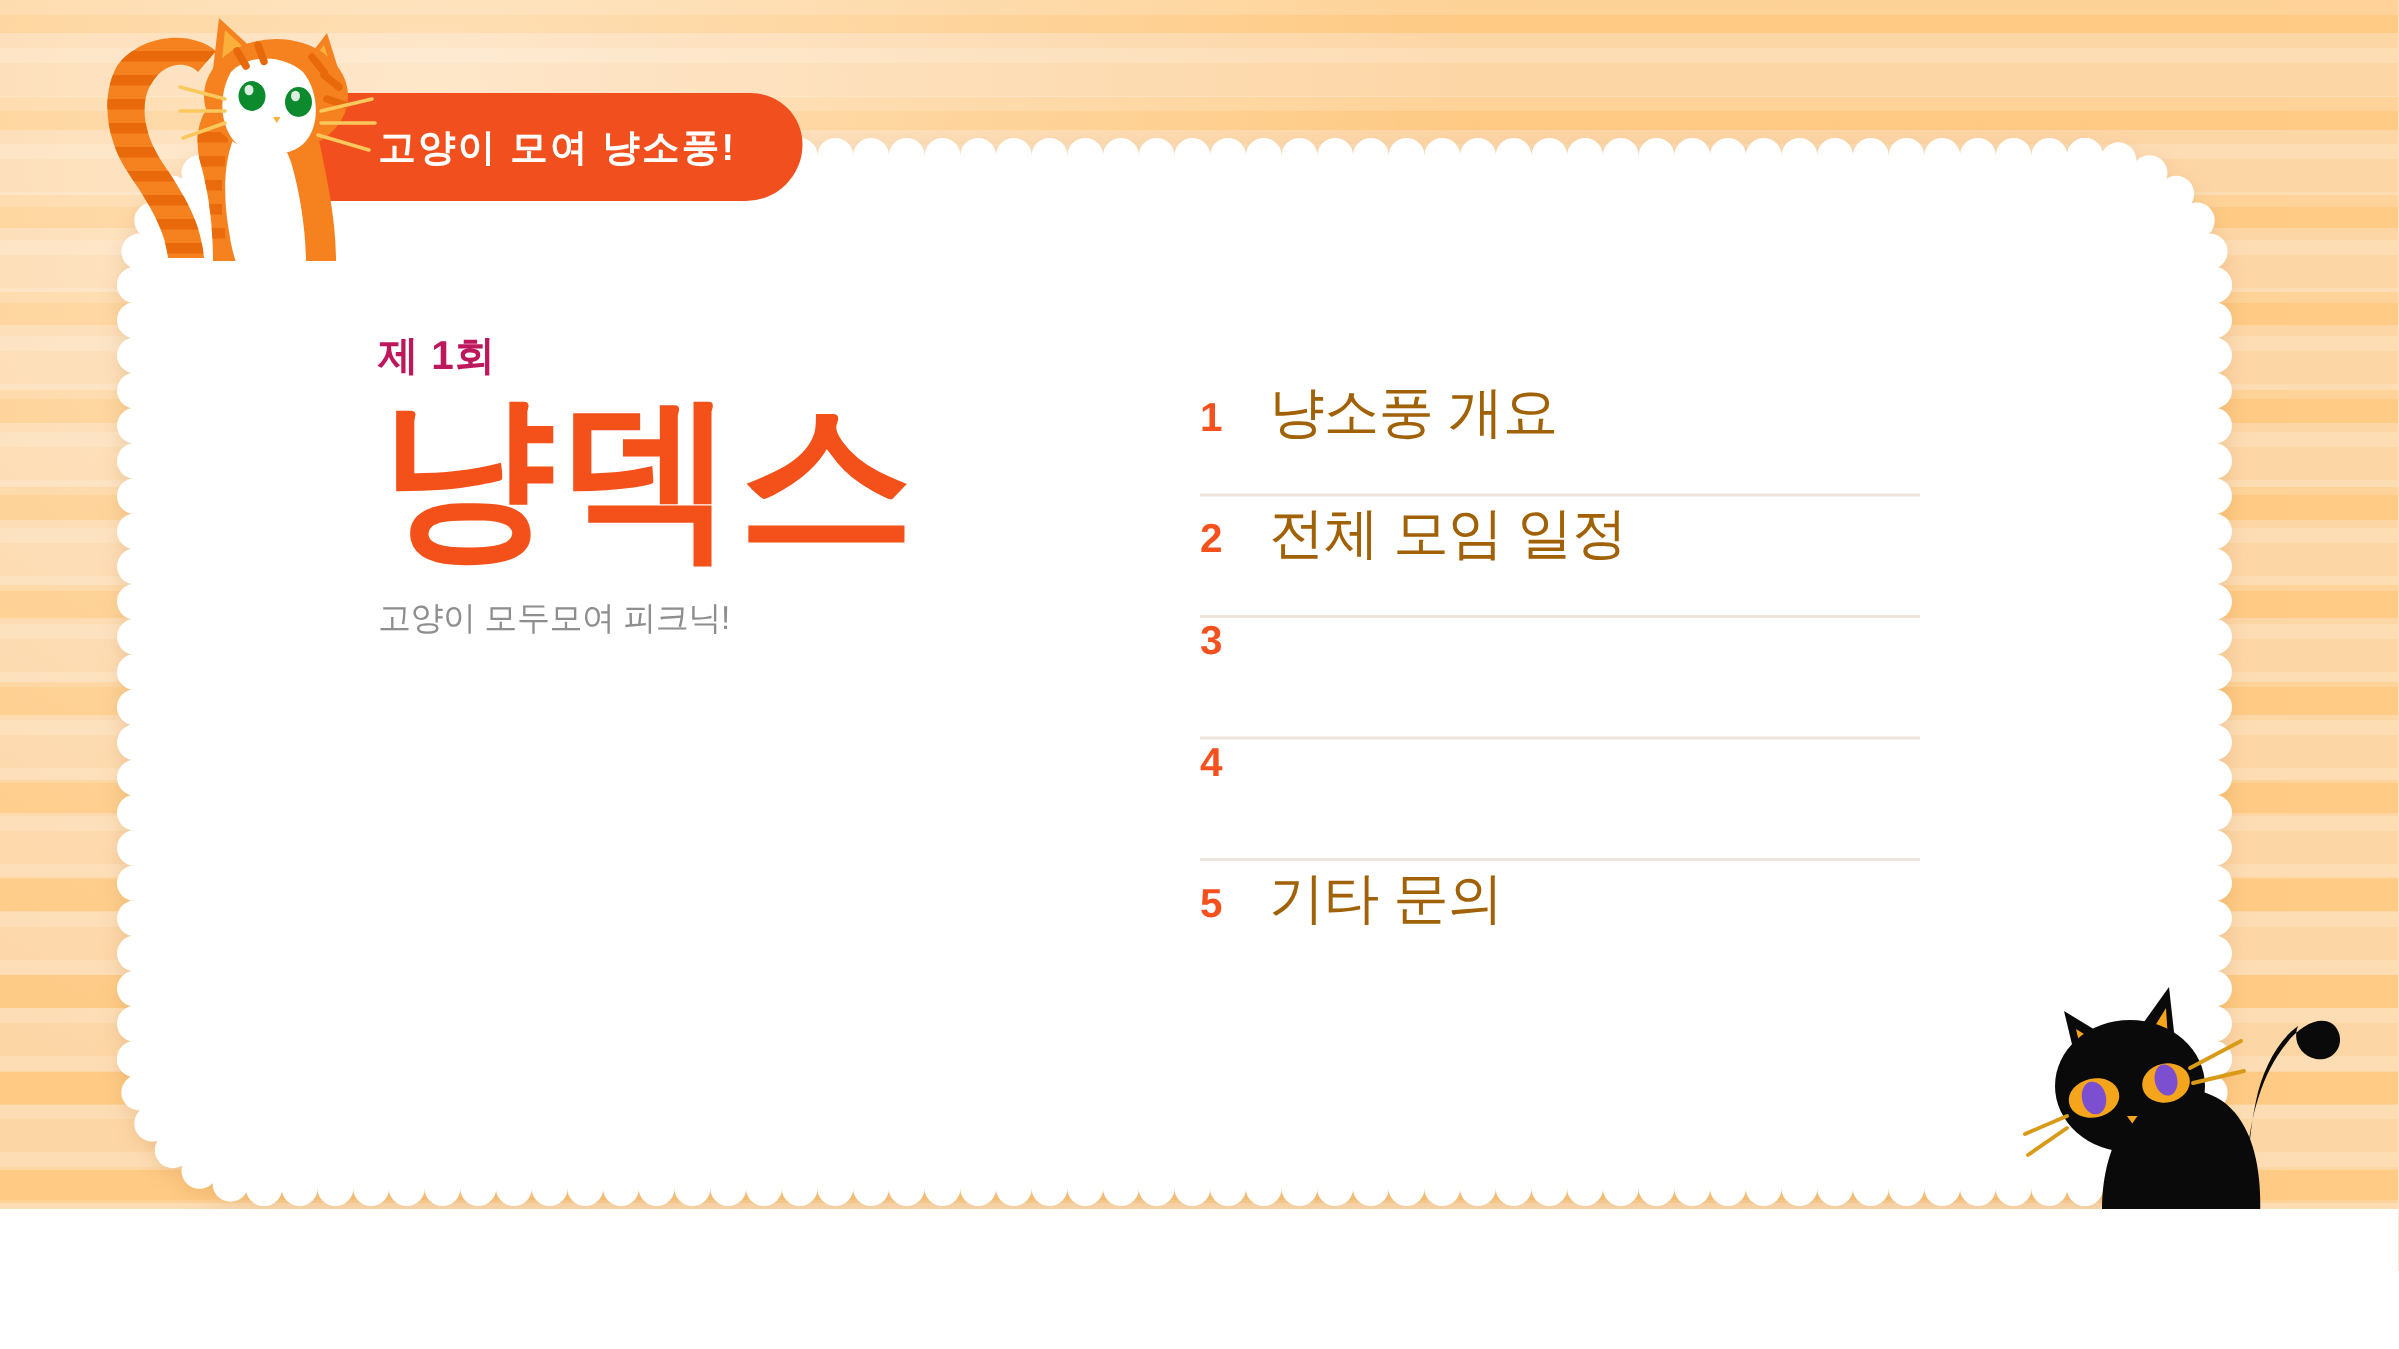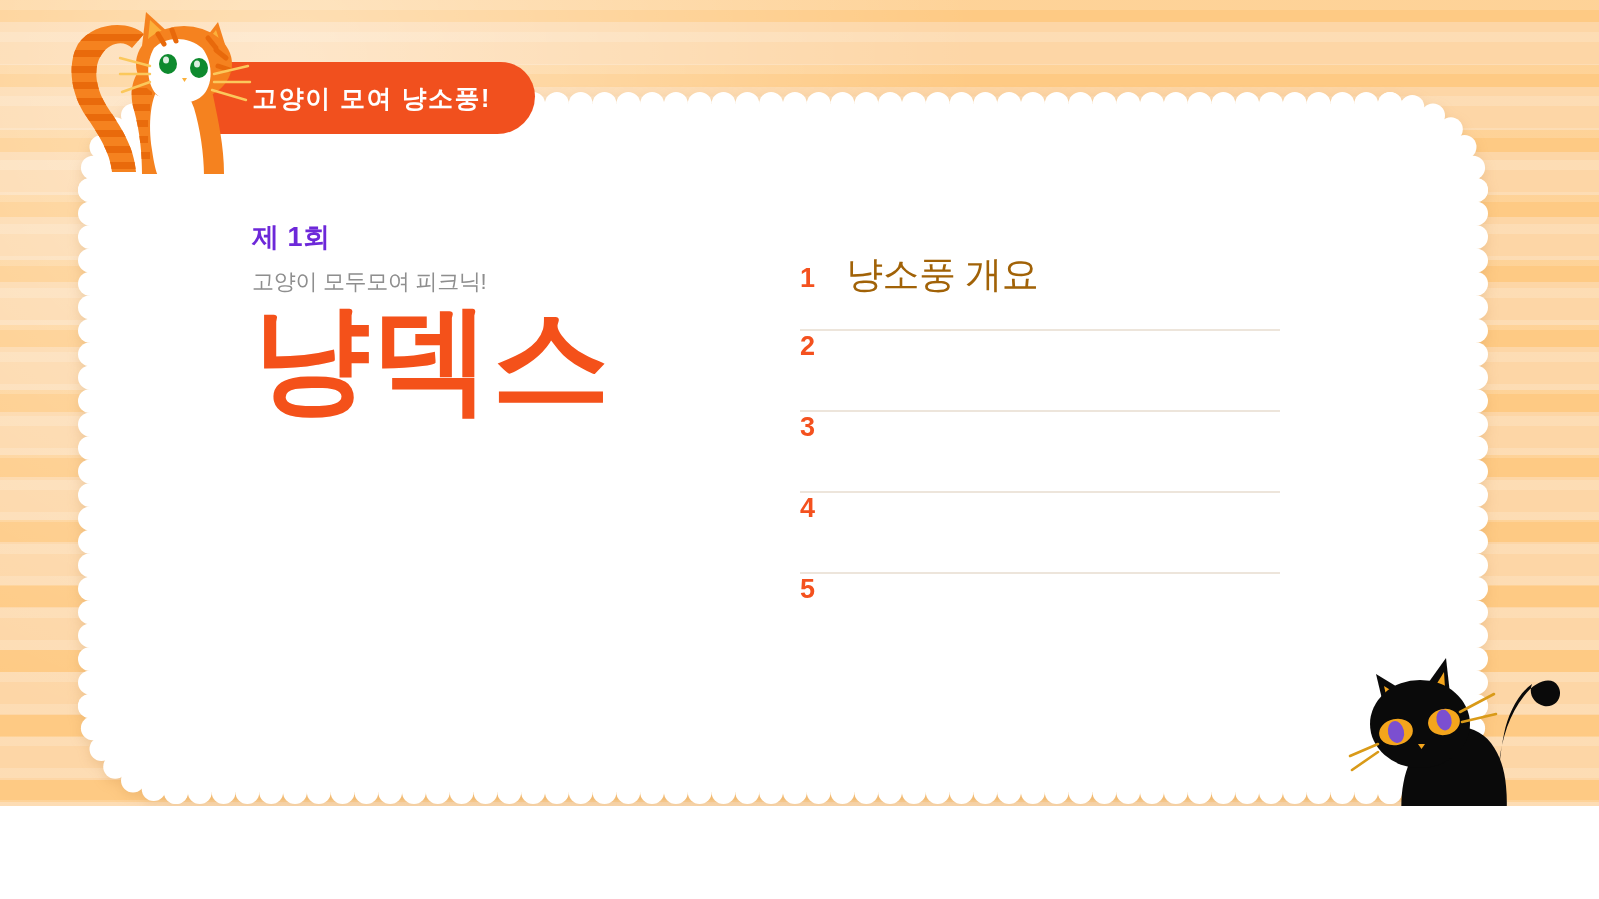--- a/index.html
+++ b/index.html
@@ -113,21 +113,21 @@
   #blackcat svg { display: block; width: 100%; height: 100%; }
 
   
   #title-block {
     position: absolute;
     left: 252px;
     top: 224px;
     z-index: 5;
   }
   #edition {
-    color: #6d28d9;
+    color: #be185d;
     font-size: 27px;
     font-weight: bold;
     letter-spacing: 0.5px;
     line-height: 1;
     margin-bottom: 6px;
   }
   #logo-title {
     color: #F4511A;
     font-size: 118px;
     font-weight: bold;
@@ -491,42 +491,44 @@
         <path d="M30,116 L2,128"></path>
         <path d="M30,124 L4,142"></path>
         <path d="M112,84 L146,66"></path>
         <path d="M114,94 L148,86"></path>
       </g>
     </svg>
   </div>
 
   <div id="title-block">
     <div id="edition">제 1회</div>
+    <div id="logo-title">냥덱스</div>
     <div id="subtitle">고양이 모두모여 피크닉!</div>
-    <div id="logo-title">냥덱스</div>
   </div>
 
   <div id="toc">
 
     <div class="toc-row">
       <span class="toc-num">1</span>
       <span class="toc-label">냥소풍 개요</span>
     </div>
 
     <div class="toc-row">
       <span class="toc-num">2</span>
+      <span class="toc-label">전체 모임 일정</span>
     </div>
 
     <div class="toc-row">
       <span class="toc-num">3</span>
     </div>
 
     <div class="toc-row">
       <span class="toc-num">4</span>
     </div>
 
     <div class="toc-row last">
       <span class="toc-num">5</span>
+      <span class="toc-label">기타 문의</span>
     </div>
 
   </div>
 
 </div>
 
 </body></html>

